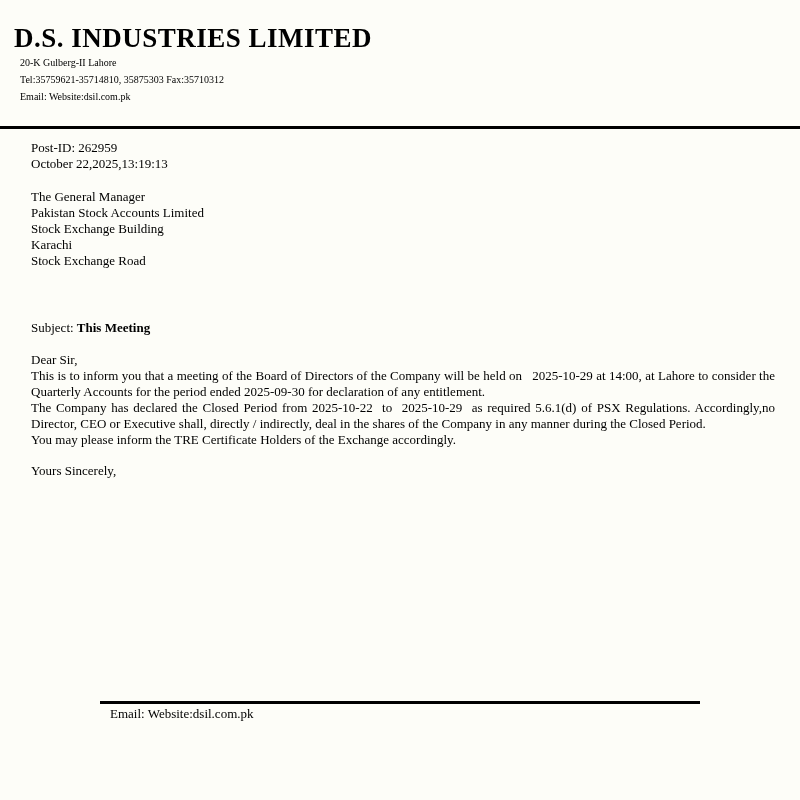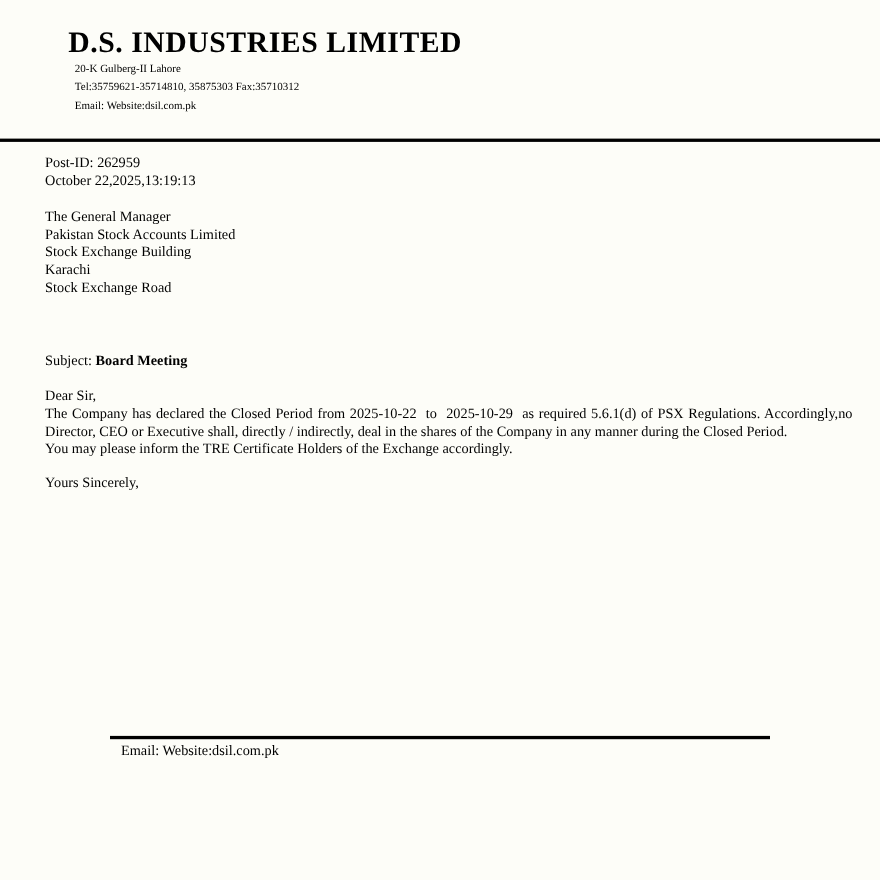--- a/index.html
+++ b/index.html
@@ -13,21 +13,20 @@
     color: #000000;
     font-family: "Liberation Serif", "DejaVu Serif", serif;
     font-size: 13px;
     line-height: 16px;
     overflow: hidden;
     box-sizing: border-box;
   }
   
   .letterhead {
     padding: 22px 0 0 14px;
-    margin-left: 48px;
   }
   .company-name {
     margin: 0;
     font-size: 27px;
     line-height: 32px;
     font-weight: bold;
     letter-spacing: 0.5px;
   }
   .letterhead-lines {
     padding-left: 6px;
@@ -35,21 +34,21 @@
     line-height: 17px;
   }
   .rule-top {
     margin-top: 21px;
     height: 3px;
     background: #000000;
     width: 100%;
   }
   
   .content {
-    padding: 0 25px 0 41px;
+    padding: 0 25px 0 31px;
   }
   .meta-block {
     margin-top: 11px;
   }
   .recipient-block {
     margin-top: 17px;
   }
   .recipient-title {
     font-weight: normal;
   }
@@ -112,25 +111,26 @@
 
   <div class="recipient-block">
     <span class="line recipient-title">The General Manager</span>
     <span class="line">Pakistan Stock Accounts Limited</span>
     <span class="line">Stock Exchange Building</span>
     <span class="line">Karachi</span>
     <span class="line">Stock Exchange Road</span>
   </div>
 
   <div class="subject-line">
-    <span>Subject: </span><span class="subject-text">Board Meeting</span>
+    <span>Subject: </span><span class="subject-text">This Meeting</span>
   </div>
 
   <div class="salutation">Dear Sir,</div>
 
+  <p class="body-para para-1">This is to inform you that a meeting of the Board of Directors of the Company will be held on   2025-10-29 at 14:00, at Lahore to consider the Quarterly Accounts for the period ended 2025-09-30 for declaration of any entitlement.</p>
   <p class="body-para para-2">The Company has declared the Closed Period from 2025-10-22  to  2025-10-29  as required 5.6.1(d) of PSX Regulations. Accordingly,no Director, CEO or Executive shall, directly / indirectly, deal in the shares of the Company in any manner during the Closed Period.</p>
   <p class="body-para para-3">You may please inform the TRE Certificate Holders of the Exchange accordingly.</p>
 
   <div class="closing">Yours Sincerely,</div>
 
 </main>
 
 <footer>
   <div class="rule-footer"></div>
   <div class="footer-text">Email: Website:dsil.com.pk</div>

